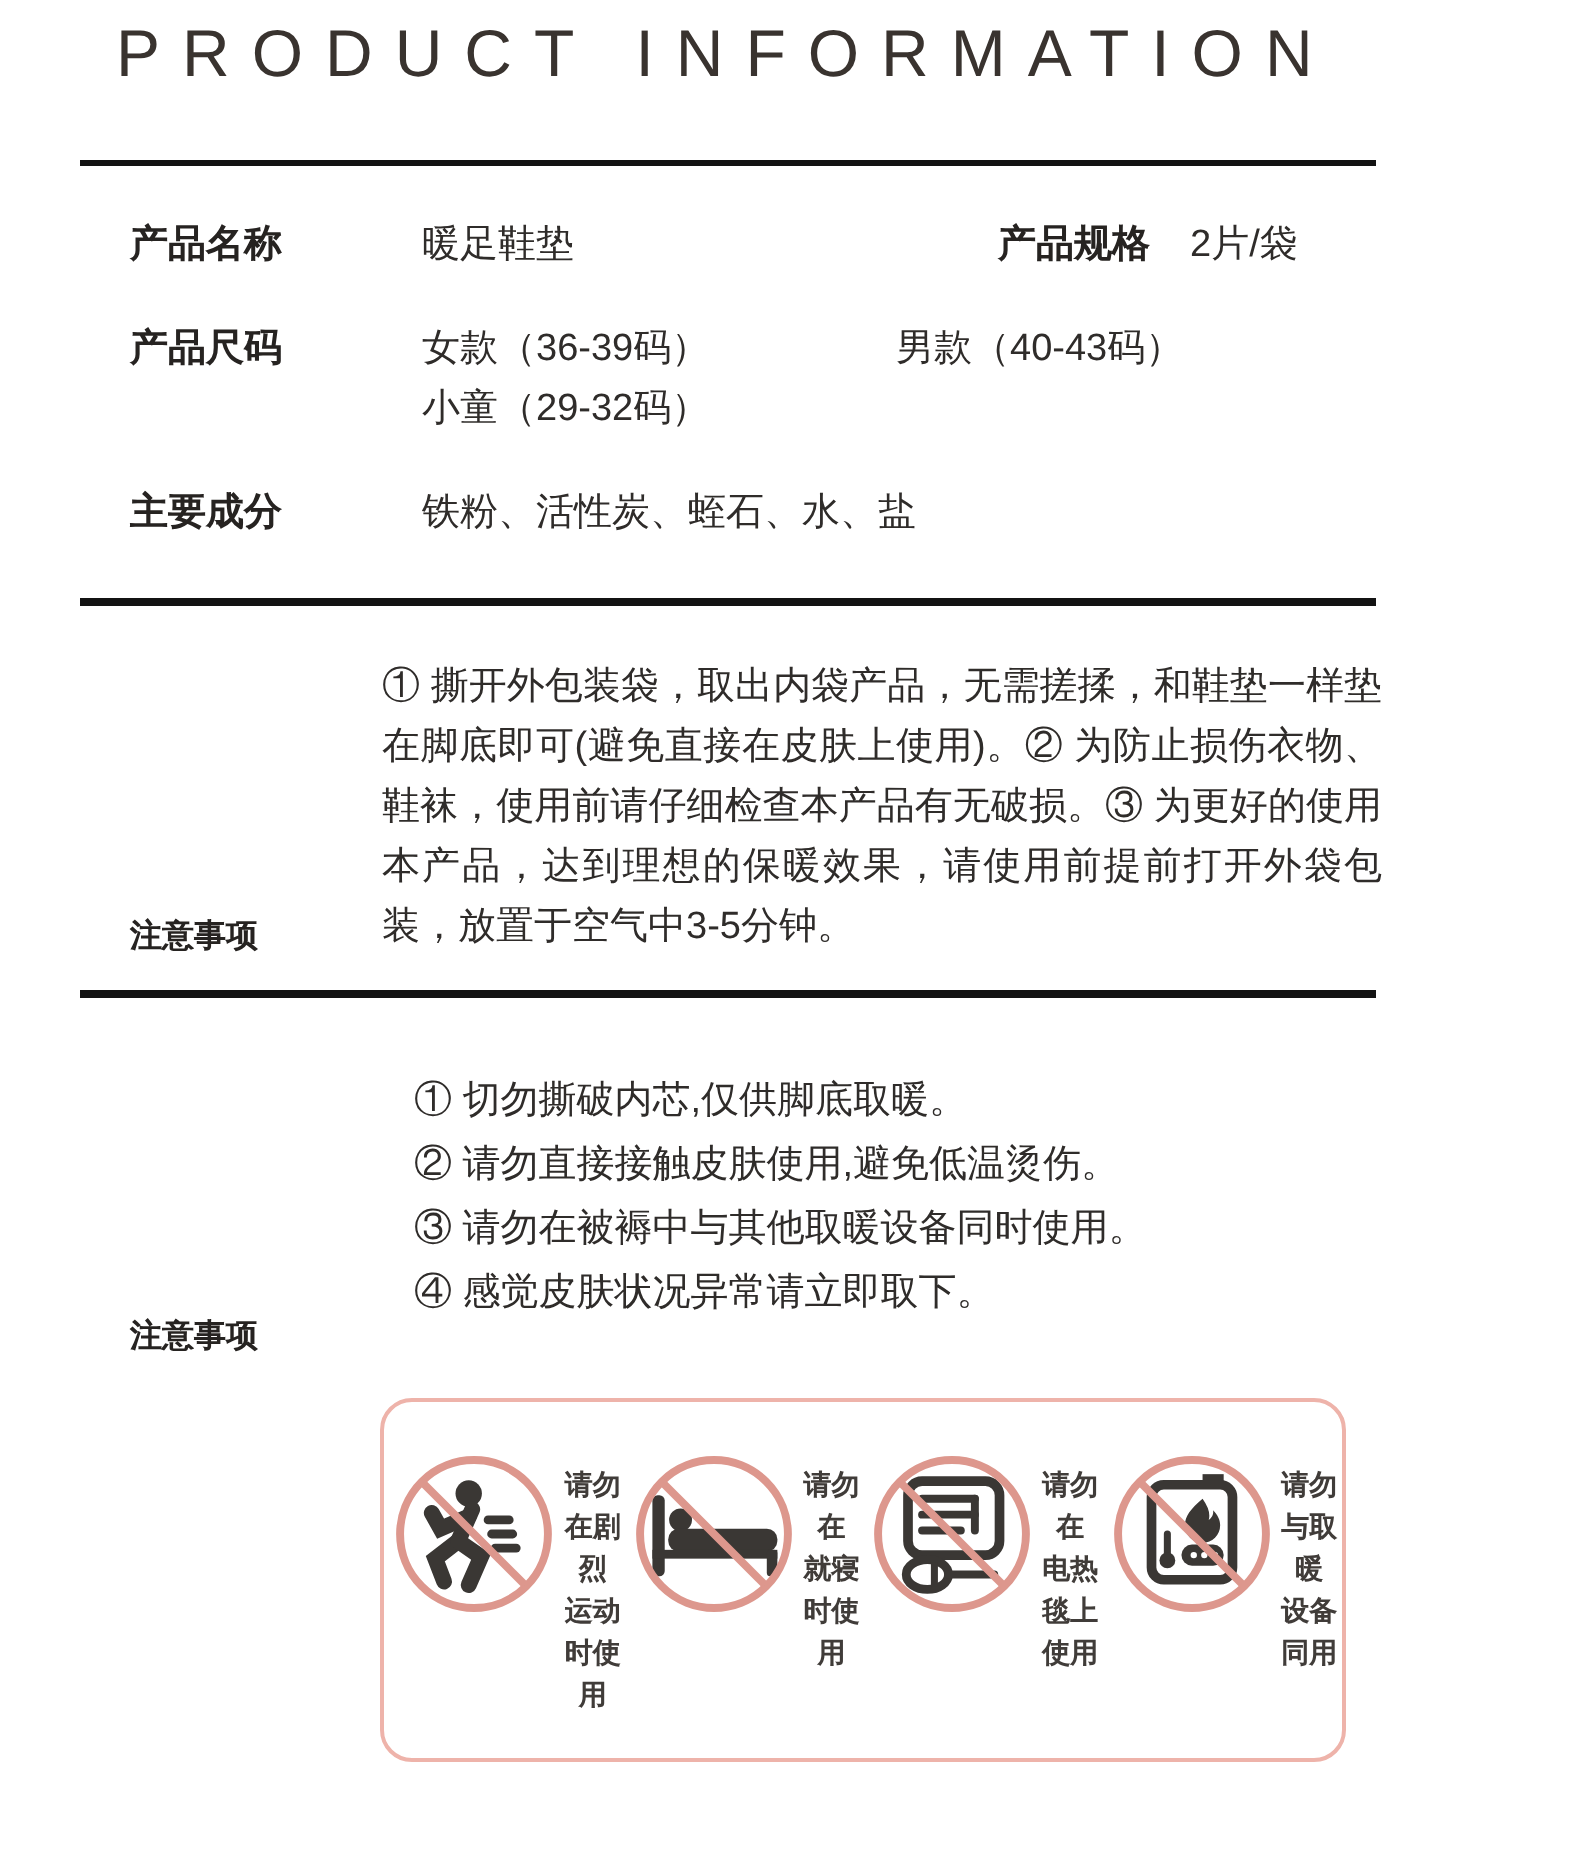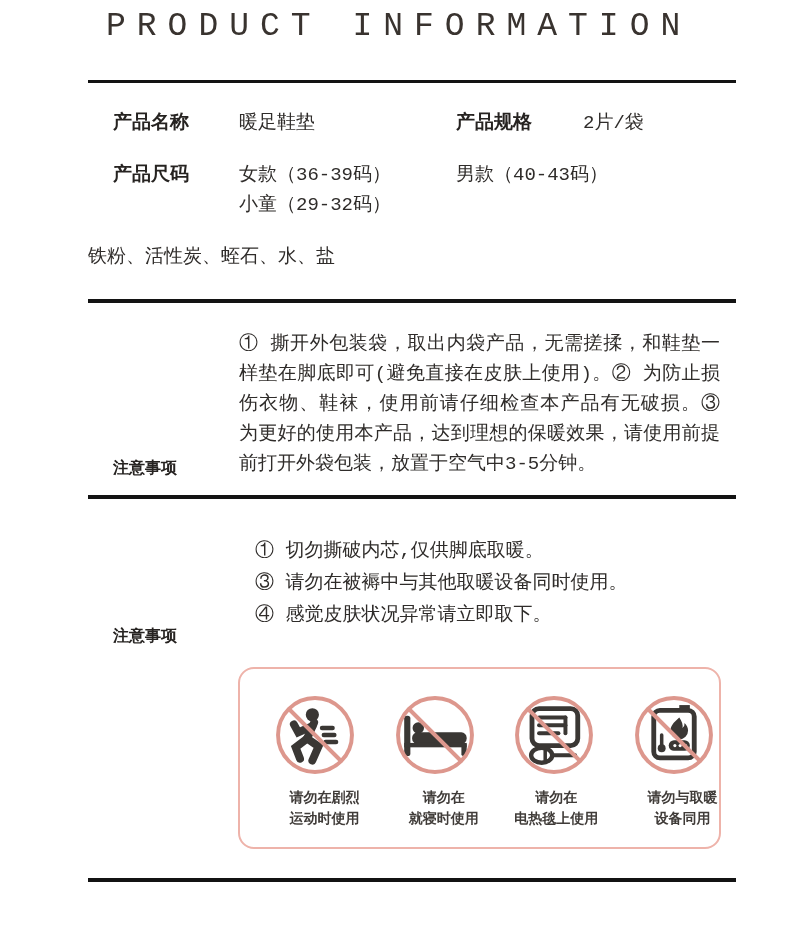--- a/index.html
+++ b/index.html
@@ -1,51 +1,51 @@
 <!DOCTYPE html>
 <html><head>
 <meta charset="utf-8">
 <style>
   html,body { margin:0; padding:0; background:#ffffff; }
   .page {
     position:relative;
     width:790px; height:909px;
     box-sizing:border-box;
-    padding:0 70px 0 88px;
+    padding:0 70px 0 40px;
     background:#ffffff;
-    font-family:Liberation Mono, monospace;
+    font-family:Liberation Sans, sans-serif;
     color:#2f2c2a;
     overflow:hidden;
   }
   .title {
     margin:0 0 0 18px;
     padding-top:8px;
     font-size:33px;
     font-weight:400;
     letter-spacing:11px;
     line-height:1.15;
     color:#39332f;
     white-space:nowrap;
   }
   .rule { width:648px; height:4px; background:#131313; }
   .rule--thin { height:3px; }
   .rule--top { margin-top:34px; }
   .rule--bottom { margin-top:29px; }
 
   .info { padding:25px 0 27px; }
-  .row { display:flex; font-size:19px; line-height:30px; }
+  .row { display:flex; font-size:19px; line-height:30px;gap:20px; }
   .row--gap { margin-bottom:22px; }
   .label {
     flex:0 0 126px;
     margin-left:25px;
     font-weight:700;
     color:#262321;
   }
   .v1 { flex:0 0 217px; }
-  .l2 { flex:0 0 127px; font-weight:700; color:#262321; }
+  .l2 { flex:0 0 127px; font-weight:700; color:#262321;text-align:right; }
 
   .notice { display:flex;align-items:flex-end; }
   .notice--first { padding:26px 0 16px; }
   .notice--second { padding:20px 0 0; }
   .para {
     width:500px; margin:0;
     font-size:19px; line-height:30px;
     text-align:justify;
   }
   .nlist { margin:16px; padding:0; list-style:none; font-size:19px; line-height:32px; }
@@ -54,21 +54,21 @@
     margin:20px 0 0 150px;
     width:483px; height:182px;
     box-sizing:border-box;
     border:2px solid #eeb3aa;
     border-radius:16px;
     display:flex;
     justify-content:space-evenly;
     align-items:flex-start;
     padding-top:22px;
   }
-  .warn-item { display:flex; flex-direction:column; align-items:flex-end; width:118px; }
+  .warn-item { display:flex; align-items:flex-start; width:118px; }
   .warn-icon svg { width:88px; height:88px; display:block; }
   .cap {
     margin-top:9px;
     font-size:14px; font-weight:700; line-height:21px;
     text-align:center; color:#403c39;
   }
   .cap span { display:block; }
 </style>
 </head>
 <body>
@@ -89,37 +89,39 @@
     <div class="row">
       <span class="label">产品尺码</span>
       <span class="v1">女款（36-39码）</span>
       <span>男款（40-43码）</span>
     </div>
     <div class="row row--gap">
       <span class="label"></span>
       <span>小童（29-32码）</span>
     </div>
     <div class="row">
+      <span class="label">主要成分</span>
       <span>铁粉、活性炭、蛭石、水、盐</span>
     </div>
   </section>
 
   <div class="rule"></div>
 
   <section class="notice notice--first">
     <span class="label">注意事项</span>
     <p class="para">① 撕开外包装袋，取出内袋产品，无需搓揉，和鞋垫一样垫在脚底即可(避免直接在皮肤上使用)。② 为防止损伤衣物、鞋袜，使用前请仔细检查本产品有无破损。③ 为更好的使用本产品，达到理想的保暖效果，请使用前提前打开外袋包装，放置于空气中3-5分钟。</p>
   </section>
 
   <div class="rule"></div>
 
   <section class="notice notice--second">
     <span class="label">注意事项</span>
     <ul class="nlist">
       <li>① 切勿撕破内芯,仅供脚底取暖。</li>
+      <li>② 请勿直接接触皮肤使用,避免低温烫伤。</li>
       <li>③ 请勿在被褥中与其他取暖设备同时使用。</li>
       <li>④ 感觉皮肤状况异常请立即取下。</li>
     </ul>
   </section>
 
   <div class="warn-panel">
 
     <div class="warn-item">
       <span class="warn-icon">
         <svg viewBox="0 0 100 100">

